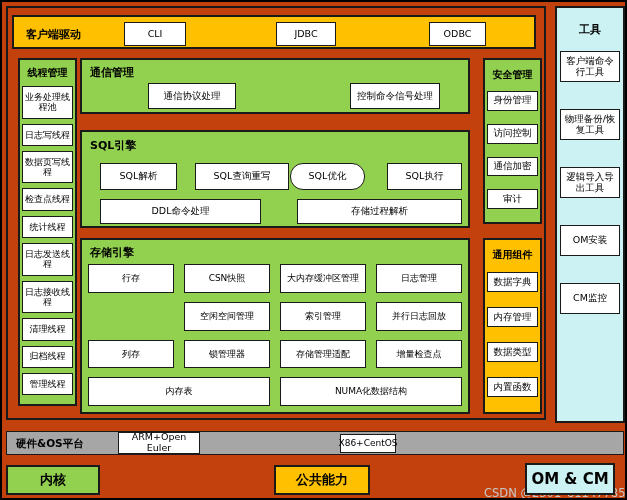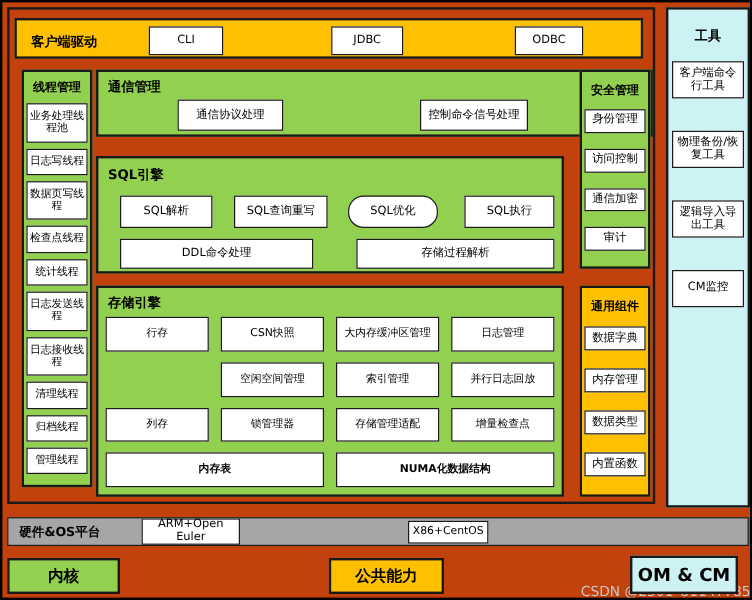--- a/index.html
+++ b/index.html
@@ -30,40 +30,40 @@
   .jdbc { left: 262px; top: 5px; width: 60px; height: 24px; }
   .odbc { left: 415px; top: 5px; width: 57px; height: 24px; }
 
   
   .thread-col { left: 16px; top: 56px; width: 59px; height: 348px;
     display: flex; flex-direction: column; align-items: center; padding: 6px 0 4px 0; }
   .thread-col .hdr { font-size: 10px; margin-bottom: 6px; }
   .thread-col .wbox { width: 51px; min-height: 22px; margin-bottom: 5px; font-size: 9px; flex: 1 1 auto; }
 
   
-  .comm-box { left: 78px; top: 56px; width: 464px; height: 56px; }
+  .comm-box { left: 78px; top: 56px; width: 390px; height: 56px; }
   .comm-box .hdr { position: absolute; left: 8px; top: 5px; }
   .comm-protocol { left: 66px; top: 23px; width: 88px; height: 26px; }
   .comm-control  { left: 268px; top: 23px; width: 90px; height: 26px; }
 
   .sql-box { left: 78px; top: 128px; width: 390px; height: 98px; }
   .sql-box .hdr { position: absolute; left: 8px; top: 6px; }
   .sql-r1-1 { left: 18px;  top: 31px; width: 77px; height: 27px; }
-  .sql-r1-2 { left: 113px; top: 31px; width: 78px; height: 27px; text-align: right; }
+  .sql-r1-2 { left: 113px; top: 31px; width: 94px; height: 27px; text-align: right; }
   .sql-r1-3 { left: 208px; top: 31px; width: 75px; height: 27px; border-radius: 13px; }
   .sql-r1-4 { left: 305px; top: 31px; width: 75px; height: 27px; }
   .sql-r2-1 { left: 18px;  top: 67px; width: 161px; height: 25px; }
   .sql-r2-2 { left: 215px; top: 67px; width: 165px; height: 25px; }
 
   .storage-box { left: 78px; top: 236px; width: 390px; height: 176px; padding: 24px 6px 6px 6px; }
   .storage-box .hdr { position: absolute; left: 8px; top: 5px; }
   .storage-grid { display: grid; grid-template-columns: repeat(4, 1fr); gap: 9px 10px; height: 100%; }
   .storage-grid .wbox { min-height: 25px; font-size: 9px; }
   .cell-empty { background: transparent; border: none; }
-  .span2 { grid-column: span 2; font-weight: bold; }
+  .span2 { grid-column: span 2; }
 
   
   .security-box { left: 481px; top: 56px; width: 59px; height: 166px;
     display: flex; flex-direction: column; align-items: center; padding-top: 8px; }
   .security-box .hdr { font-size: 10px; margin-bottom: 9px; }
   .security-box .wbox { width: 51px; height: 24px; margin-bottom: 13px; }
 
   .common-box { left: 481px; top: 236px; width: 59px; height: 176px;
     display: flex; flex-direction: column; align-items: center; padding-top: 8px; }
   .common-box .hdr { font-size: 10px; margin-bottom: 10px; }
@@ -72,21 +72,21 @@
   
   .tools-box { left: 553px; top: 4px; width: 70px; height: 417px;
     display: flex; flex-direction: column; align-items: center; padding-top: 14px; }
   .tools-box .hdr { margin-bottom: 14px; }
   .tools-box .wbox { width: 60px; min-height: 31px; margin-bottom: 27px; font-size: 9.5px; }
 
   
   .hw-bar { left: 4px; top: 429px; width: 618px; height: 24px; border: 1.5px solid #1a1a1a; }
   .hw-bar .hdr { position: absolute; left: 9px; top: 5px; font-size: 10.5px; }
   .hw-arm { left: 111px; top: 0px;  width: 82px; height: 22px; }
-  .hw-x86 { left: 333px; top: 2px;  width: 67px; height: 19px; font-size: 9px; }
+  .hw-x86 { left: 333px; top: 2px;  width: 56px; height: 19px; font-size: 9px; }
 
   
   .legend { display: flex; align-items: center; justify-content: center;
     font-weight: bold; border: 2px solid #1a1a1a; }
   .legend-kernel { left: 4px;   top: 463px; width: 94px; height: 30px; font-size: 13px; }
   .legend-common { left: 272px; top: 463px; width: 96px; height: 30px; font-size: 13px; }
   .legend-omcm   { left: 523px; top: 461px; width: 90px; height: 32px; font-size: 15px; z-index: 2; }
 
   .watermark { left: 482px; top: 484px; font-size: 11.5px; color: #c9c9c9; z-index: 1; white-space: nowrap; }
 </style>
@@ -168,20 +168,21 @@
     <div class="wbox">内存管理</div>
     <div class="wbox">数据类型</div>
     <div class="wbox">内置函数</div>
   </div>
 
   <div class="abs panel cyan tools-box">
     <span class="hdr">工具</span>
     <div class="wbox">客户端命令行工具</div>
     <div class="wbox">物理备份/恢复工具</div>
     <div class="wbox">逻辑导入导出工具</div>
+    <div class="wbox">OM安装</div>
     <div class="wbox">CM监控</div>
   </div>
 
   <div class="abs gray hw-bar">
     <span class="hdr">硬件&amp;OS平台</span>
     <div class="abs wbox hw-arm">ARM+Open Euler</div>
     <div class="abs wbox hw-x86">X86+CentOS</div>
   </div>
 
   <div class="abs green legend legend-kernel">内核</div>

